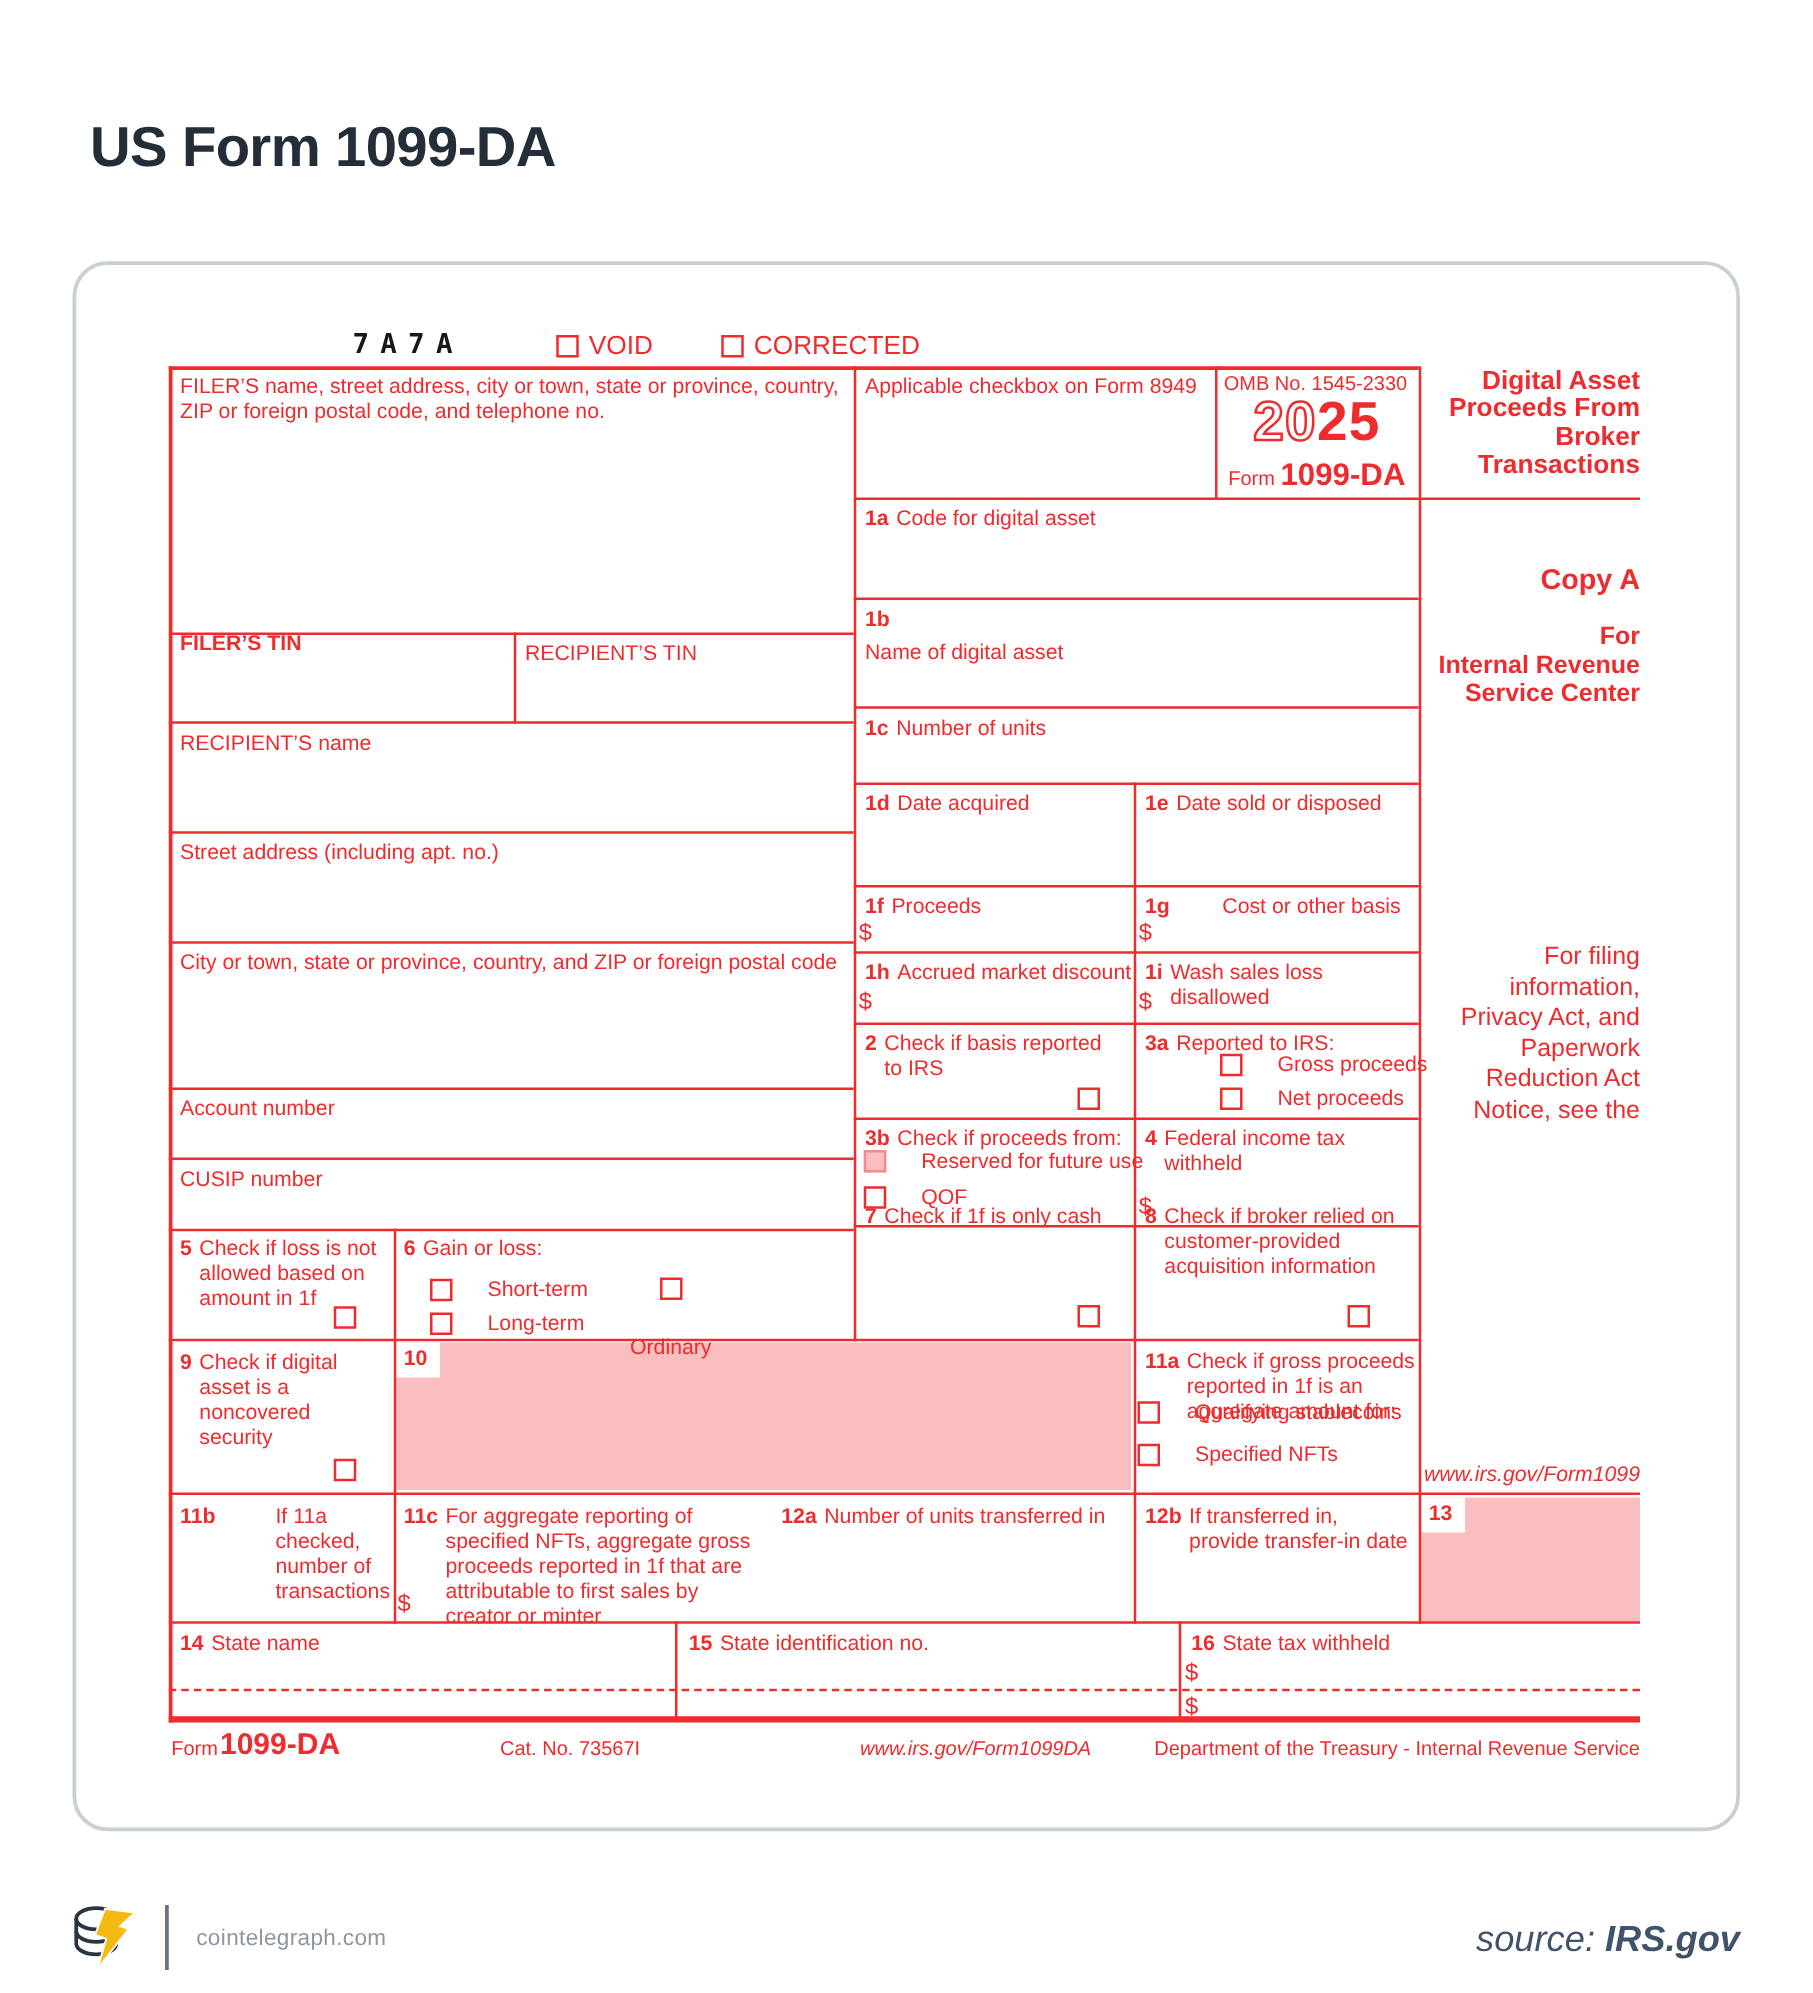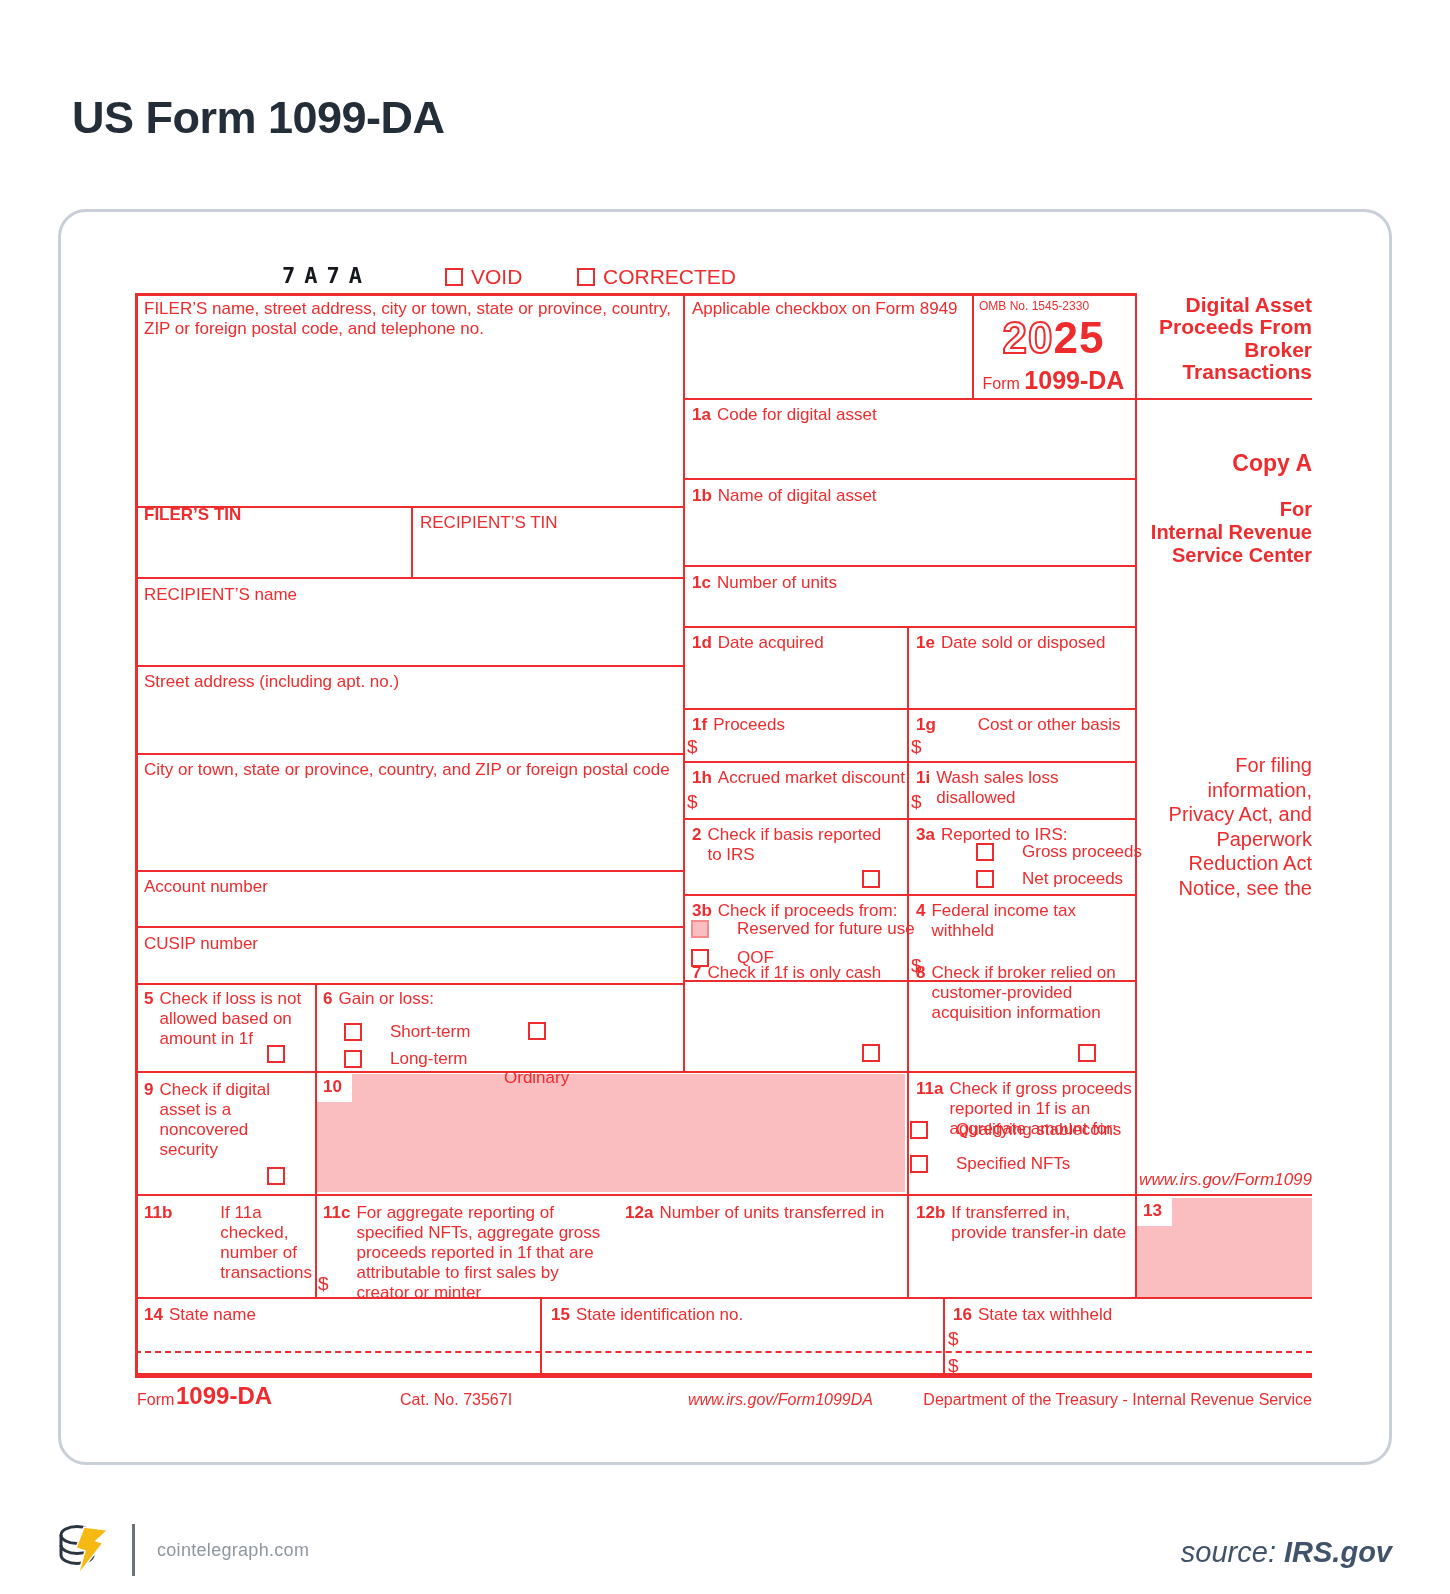--- a/index.html
+++ b/index.html
@@ -25,21 +25,21 @@
   .cb{position:absolute;width:18px;height:18px;border:2px solid var(--red);background:#fff;}
   .opt{position:absolute;display:flex;align-items:center;gap:28px;color:var(--red);font-size:17px;}
   .opt .cbi{width:18px;height:18px;border:2px solid var(--red);background:#fff;flex:none;}
   .opt .cbi.pinkfill{background:var(--pink);border-color:#F58B8D;}
   .dollar{position:absolute;color:var(--red);font-size:19px;}
   .pinkbox{position:absolute;background:var(--pink);}
   .chip{position:absolute;background:#fff;color:var(--red);font-weight:700;font-size:17px;padding:3px 10px 5px 6px;}
   .code{position:absolute;left:282px;top:226px;font-family:"DejaVu Sans Mono", monospace;font-weight:700;font-size:22px;color:#15181C;letter-spacing:9px;}
   .toplab{position:absolute;color:var(--red);font-size:21px;}
   
-  .omb-lbl{position:absolute;left:979px;top:262px;width:152px;color:var(--red);font-size:12px;white-space:nowrap;}
+  .omb-lbl{position:absolute;left:979px;top:262px;width:152px;color:var(--red);font-size:16px;white-space:nowrap;}
   .year{position:absolute;left:972px;top:276px;width:163px;text-align:center;font-size:44px;font-weight:700;color:var(--red);letter-spacing:1px;}
   .year .outline{color:#fff;-webkit-text-stroke:2px var(--red);}
   .formno{position:absolute;left:972px;top:329px;width:163px;text-align:center;color:var(--red);}
   .formno .w{font-size:16px;}
   .formno .n{font-size:25px;font-weight:700;}
   
   .margin-head{position:absolute;left:1140px;top:257px;width:172px;text-align:right;color:var(--red);font-size:21px;font-weight:700;line-height:1.07;white-space:pre-line;}
   .copy-a{position:absolute;left:1140px;top:413px;width:172px;text-align:right;color:var(--red);font-size:23px;font-weight:700;}
   .for-irs{position:absolute;left:1130px;top:461px;width:182px;text-align:right;color:var(--red);font-size:20px;font-weight:700;line-height:1.14;white-space:pre-line;}
   .filing{position:absolute;left:1118px;top:716px;width:194px;text-align:right;color:var(--red);font-size:20px;line-height:1.23;}
@@ -120,21 +120,21 @@
 
   <div class="caps" style="left:692px;top:262px;width:272px;">Applicable checkbox on Form 8949</div>
   <div class="omb-lbl">OMB No. 1545-2330</div>
   <div class="year"><span class="outline">20</span><span>25</span></div>
   <div class="formno"><span class="w">Form</span> <span class="n">1099-DA</span></div>
 
   <div class="lbl" style="left:692px;top:368px;width:400px;">
       <span class="num">1a</span>
       <span>Code for digital asset</span>
     </div>
-  <div class="lbl" style="left:692px;top:449px;width:400px;">
+  <div class="lbl" style="left:692px;top:449px;width:400px;flex-direction:column;">
       <span class="num">1b</span>
       <span>Name of digital asset</span>
     </div>
   <div class="lbl" style="left:692px;top:536px;width:300px;">
       <span class="num">1c</span>
       <span>Number of units</span>
     </div>
   <div class="lbl" style="left:692px;top:596px;width:200px;">
       <span class="num">1d</span>
       <span>Date acquired</span>

